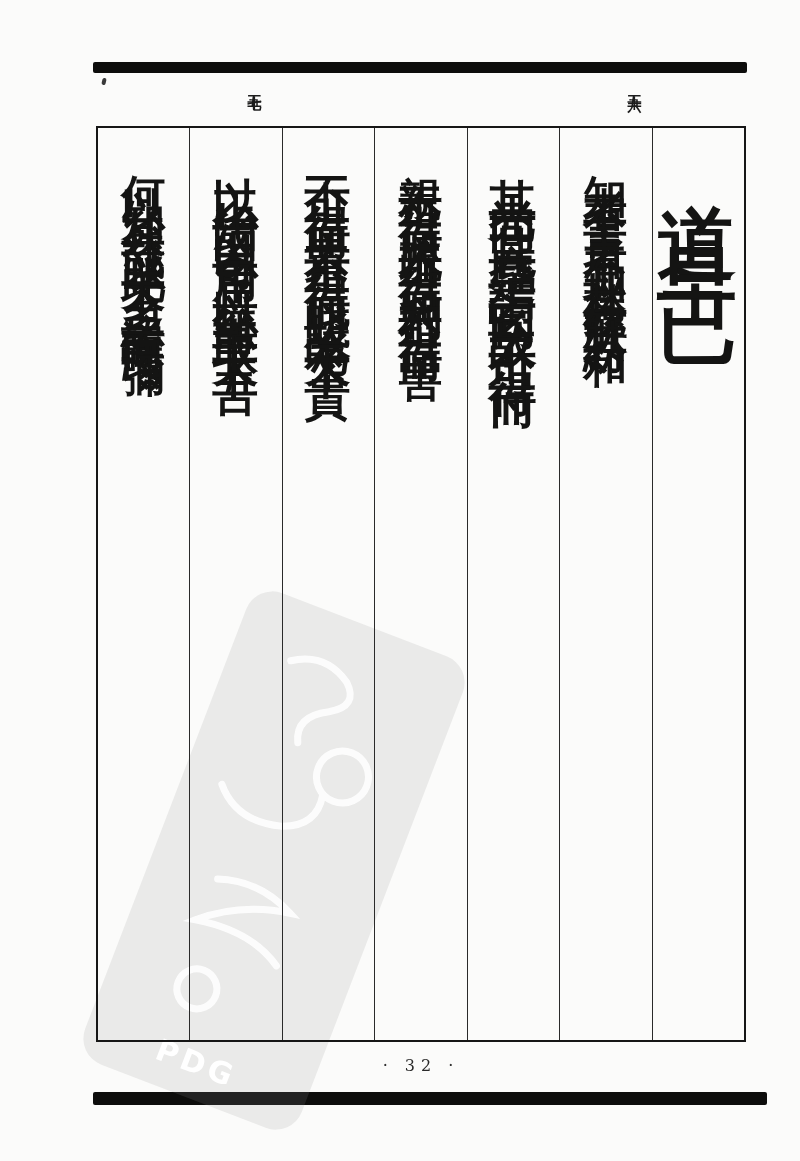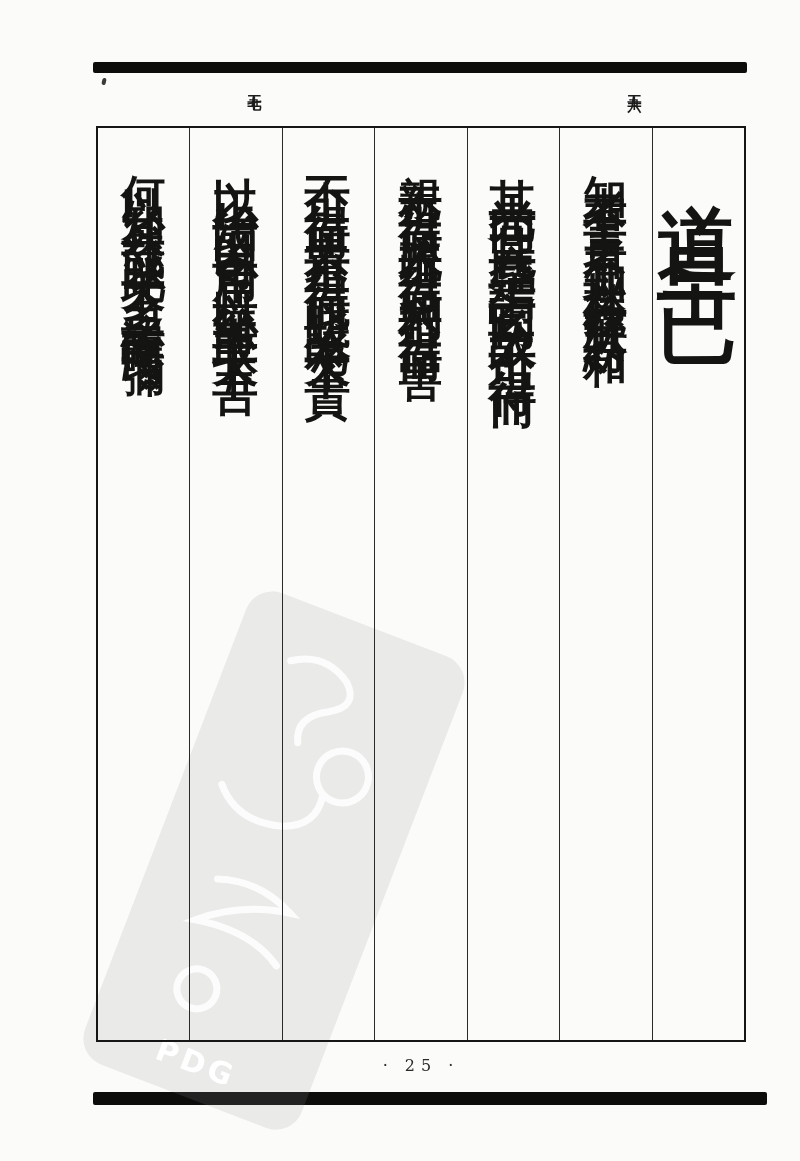--- a/index.html
+++ b/index.html
@@ -141,17 +141,17 @@
       <span>不可得而貴不可得而賤故為天下貴</span>
     </div>
     <div class="col c5">
       <span>以正治國以奇用兵以無事取天下吾</span>
     </div>
     <div class="col c6">
       <span>何以知其然哉以此天下多忌諱而民彌</span>
     </div>
   </div>
 
-  <div class="page-number">· 25 ·</div>
+  <div class="page-number">· 32 ·</div>
 
   <div class="rule-bottom"></div>
 
 </div>
 
 </body></html>

